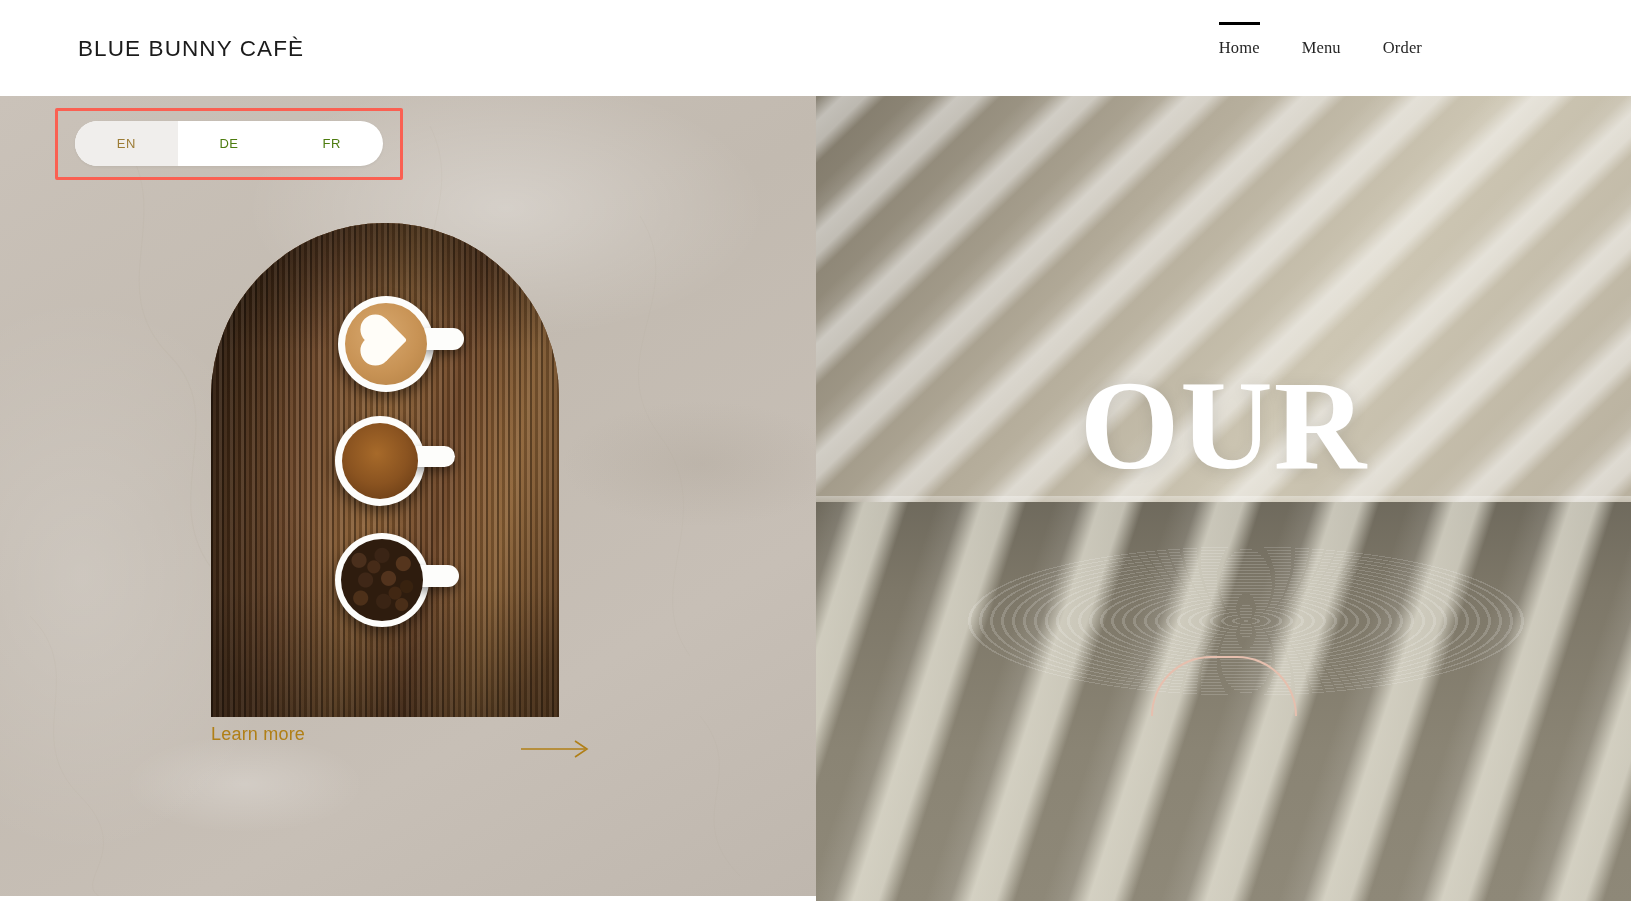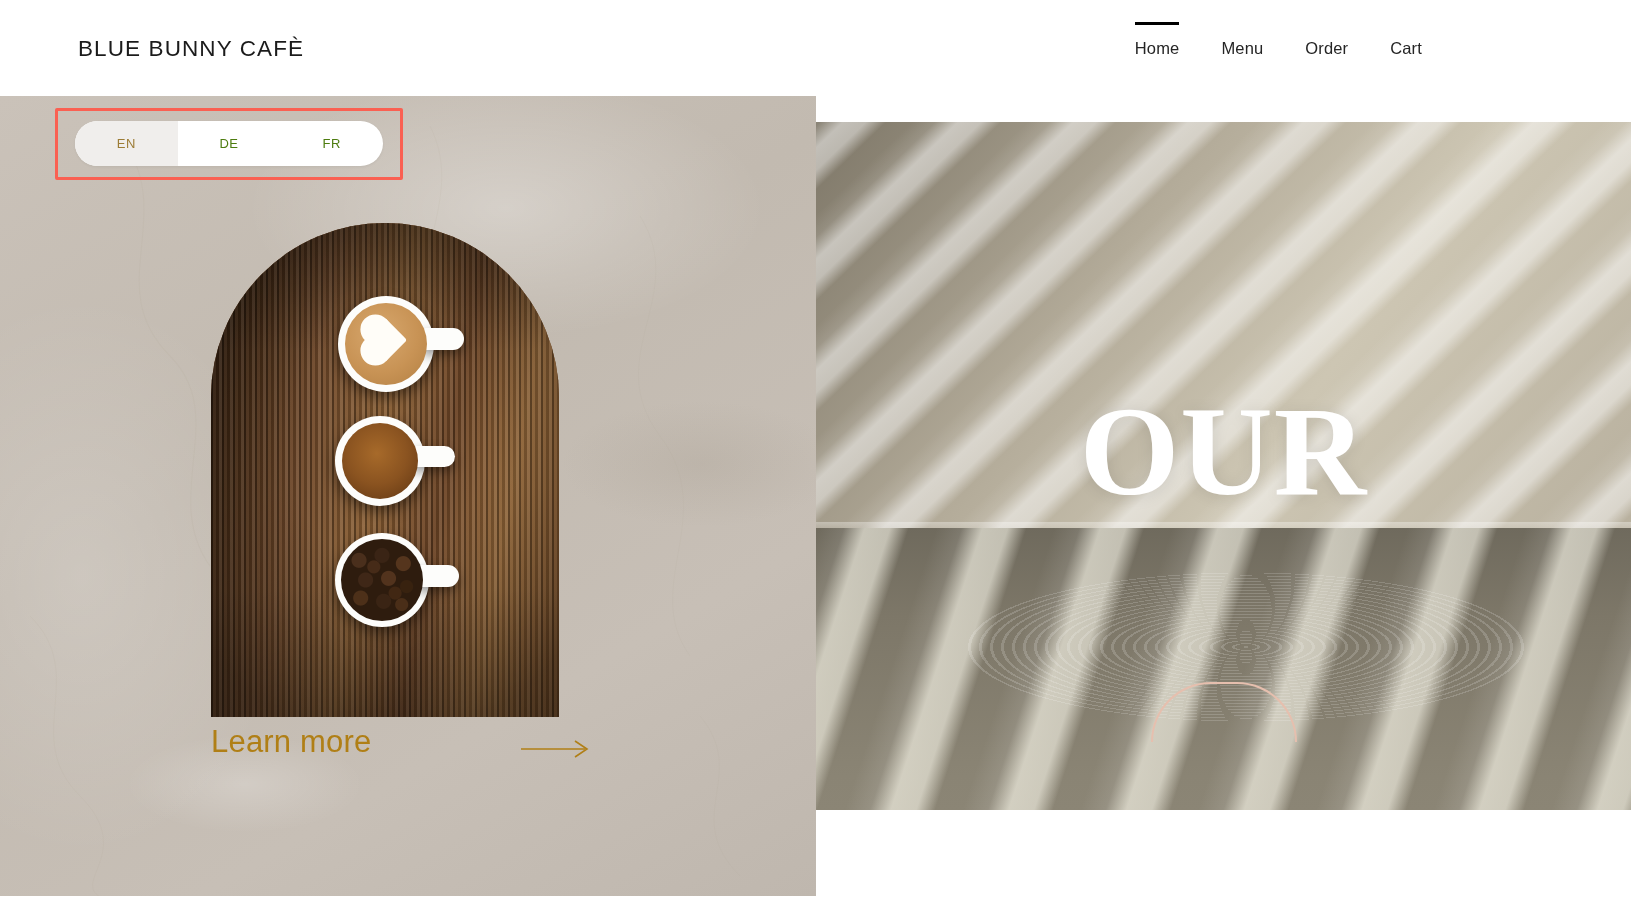--- a/index.html
+++ b/index.html
@@ -43,20 +43,21 @@
   }
 
   .main-nav {
     position: absolute;
     right: 188px;
     top: 0;
     height: 96px;
     display: flex;
     align-items: center;
     gap: 0px;
+    font-family: Liberation Serif, serif;
   }
 
   .nav-item {
     position: relative;
     font-size: 16.5px;
     color: #252525;
     letter-spacing: 0.15px;
     padding: 0 21px;
     height: 96px;
     display: flex;
@@ -263,43 +264,42 @@
   .learn-row {
     position: absolute;
     left: 211px;
     top: 628px;
     width: 348px;
     height: 44px;
   }
   .learn-link {
     position: absolute;
     left: 0; top: 0;
-    font-size: 31px;
+    font-size: 18px;
     color: #b07f16;
     letter-spacing: .2px;
     cursor: pointer;
     white-space: nowrap;
   }
   .learn-arrow {
     position: absolute;
     right: -32px;
     top: 14px;
     width: 70px;
     height: 22px;
     cursor: pointer;
   }
 
   
   .panel-right {
     position: relative;
     width: 815px;
-    height: 688px;
+    height: 805px;
     overflow: hidden;
     background-color: #c2410c;
-    margin-top: 26px;
   }
   .photo-wall {
     position: absolute;
     left: 0; top: 0;
     width: 815px;
     height: 418px;
     background-color: #a49c8b;
     background-image:
       repeating-linear-gradient(-44deg,
         rgba(255,255,255,.00) 0px,
@@ -386,23 +386,20 @@
     <nav class="main-nav">
       <div class="nav-item is-active">
         <span>Home</span>
       </div>
       <div class="nav-item">
         <span>Menu</span>
       </div>
       <div class="nav-item">
         <span>Order</span>
       </div>
-      <div class="nav-item">
-        <span>Cart</span>
-      </div>
     </nav>
   </header>
 
   <section class="hero">
 
     <div class="panel-left">
 
       <svg class="marble-veins" viewBox="0 0 816 805" preserveAspectRatio="none">
         <path d="M120 40 C 180 120, 100 190, 170 260 C 230 320, 160 400, 210 470" fill="none" stroke="#b3a999" stroke-width="1.1" opacity=".35"></path>
         <path d="M430 30 C 470 110, 390 170, 450 250 C 510 330, 430 390, 480 460" fill="none" stroke="#b5ab9b" stroke-width="1" opacity=".30"></path>

